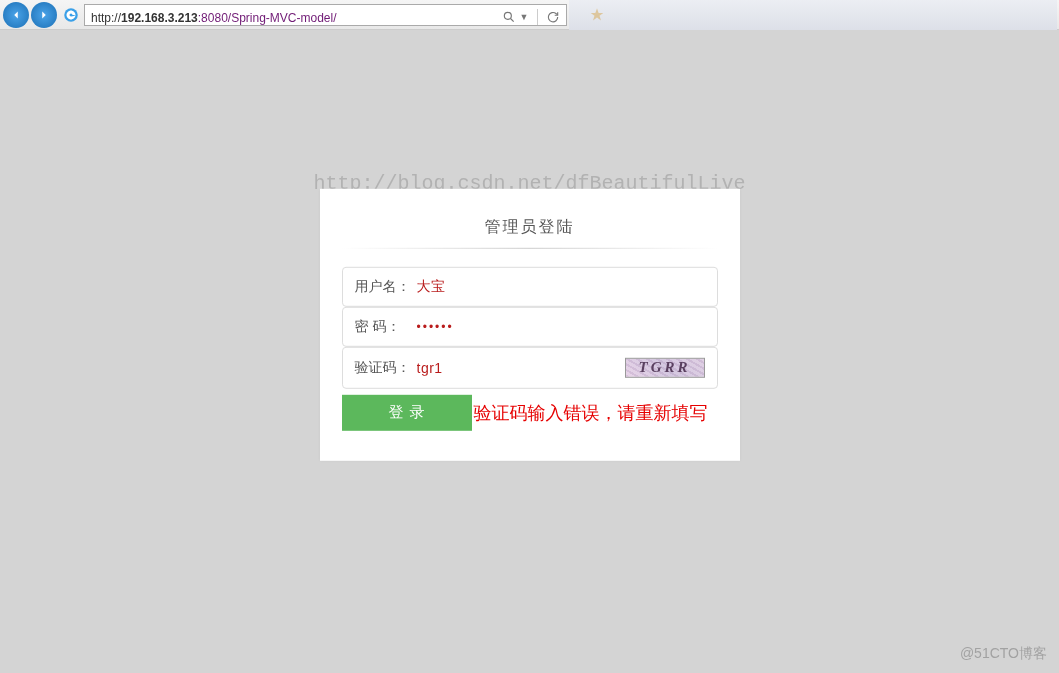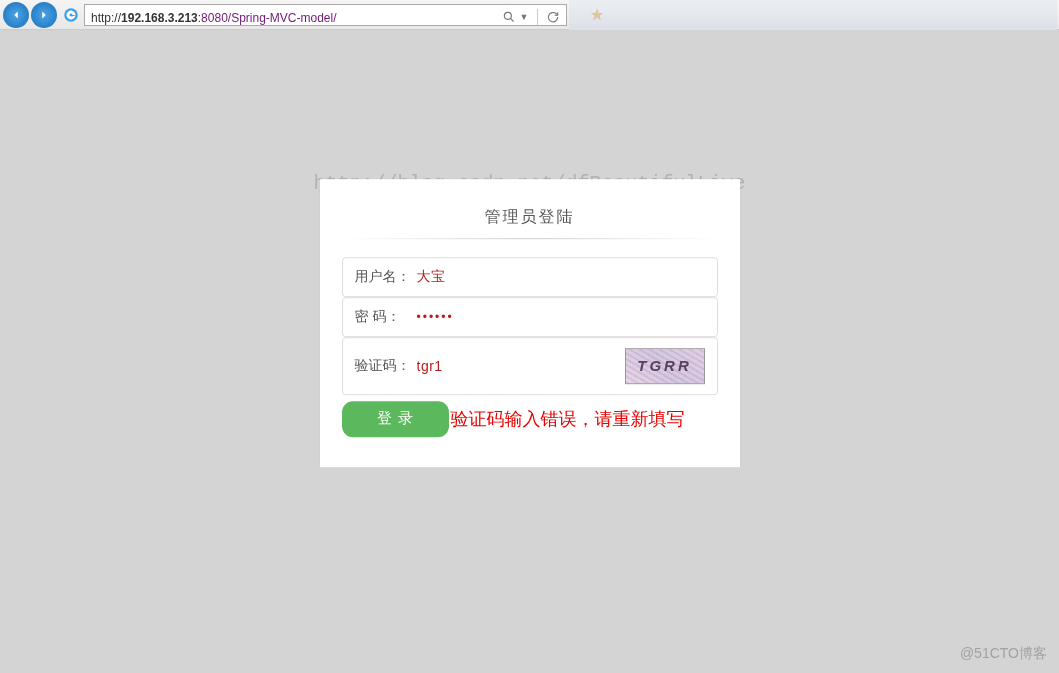--- a/index.html
+++ b/index.html
@@ -29,26 +29,26 @@
     .bottom-watermark { position: absolute; right: 12px; bottom: 10px; color: rgba(120,120,120,0.55); font-size: 14px; }
     
     .login-card { position: absolute; left: 50%; top: 50%; transform: translate(-50%, -60%); width: 420px; background: #fff; padding: 28px 22px 30px; box-shadow: 0 0 3px rgba(0,0,0,0.05); }
     .login-title { text-align: center; font-size: 16px; color: #555; font-family: SimSun, serif; margin-bottom: 10px; letter-spacing: 2px; }
     .title-underline { height: 1px; background: linear-gradient(to right, transparent, #ccc, transparent); margin-bottom: 18px; }
     
     .field-row { display: flex; align-items: center; border: 1px solid #ddd; border-radius: 4px; padding: 10px 12px; position: relative; }
     .field-label { color: #555; font-size: 14px; min-width: 62px; }
     .field-input { border: none; outline: none; font-size: 14px; flex: 1; color: #b91c1c; background: transparent; letter-spacing: 0.5px; }
     .pw-dots { letter-spacing: 2px; font-size: 12px; }
-    .captcha-img { width: 80px; height: 36px; background: linear-gradient(45deg, #e8d4e8, #d4c8e0, #e0d0e4); display: flex; align-items: center; justify-content: center; font-family: Liberation Sans, sans-serif; font-weight: bold; letter-spacing: 3px; color: #5a4060; font-size: 15px; border: 1px solid #999; position: relative; overflow: hidden; }
+    .captcha-img { width: 80px; height: 20px; background: linear-gradient(45deg, #e8d4e8, #d4c8e0, #e0d0e4); display: flex; align-items: center; justify-content: center; font-family: Liberation Serif, serif; font-weight: bold; letter-spacing: 3px; color: #5a4060; font-size: 15px; border: 1px solid #999; position: relative; overflow: hidden; }
     .captcha-img::before { content: ''; position: absolute; inset: 0; background: repeating-linear-gradient(30deg, rgba(120,80,140,0.15) 0 2px, transparent 2px 5px); }
     .captcha-text { position: relative; font-style: italic; }
     
     .submit-row { display: flex; align-items: center; gap: 2px; margin-top: 6px; }
-    .login-btn { width: 107px; height: 36px; background: #5cb85c; color: #fff; border: none; border-radius: 11px; font-size: 15px; cursor: pointer; letter-spacing: 6px; padding-left: 6px; }
+    .login-btn { width: 130px; height: 36px; background: #5cb85c; color: #fff; border: none; border-radius: 0; font-size: 15px; cursor: pointer; letter-spacing: 6px; padding-left: 6px; }
     .error-msg { color: #e60000; font-size: 18px; }
   </style>
 </head>
 <body>
 
 <div class="browser-bar">
   <div class="nav-btn nav-back">
     <svg viewBox="0 0 24 24" fill="#fff">
         <path d="M15 6l-6 6 6 6V6z"></path>
       </svg>

